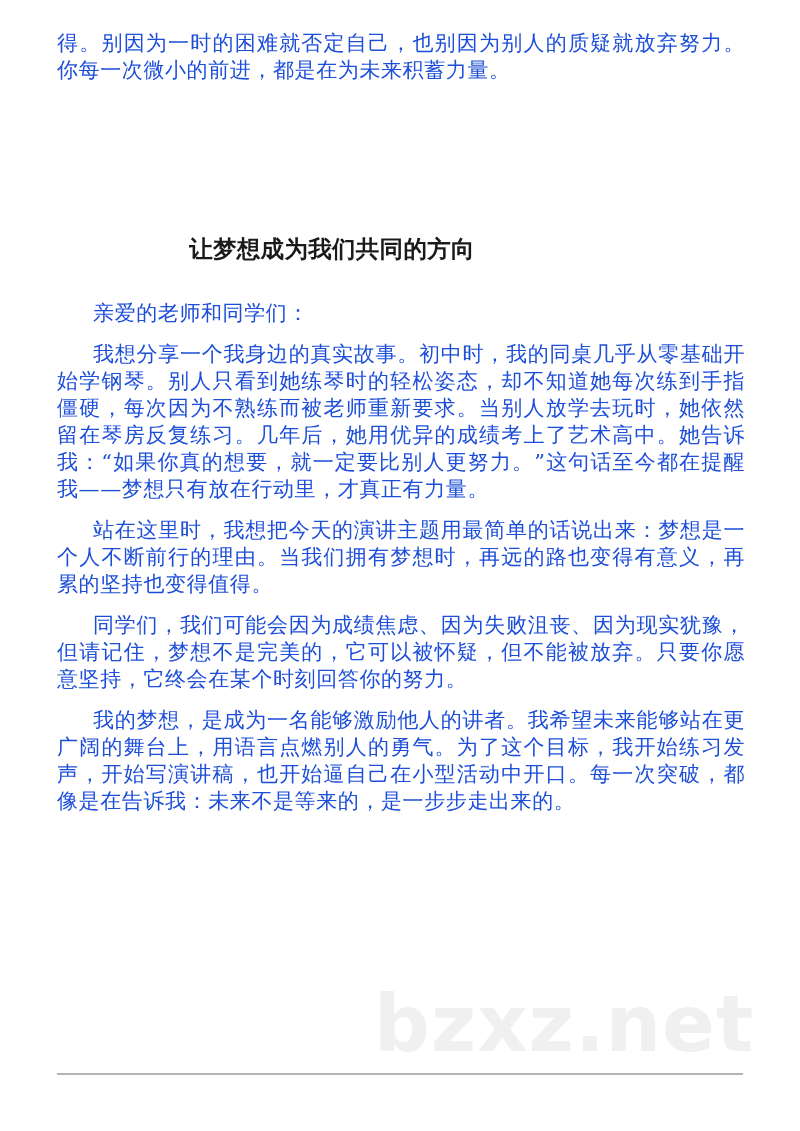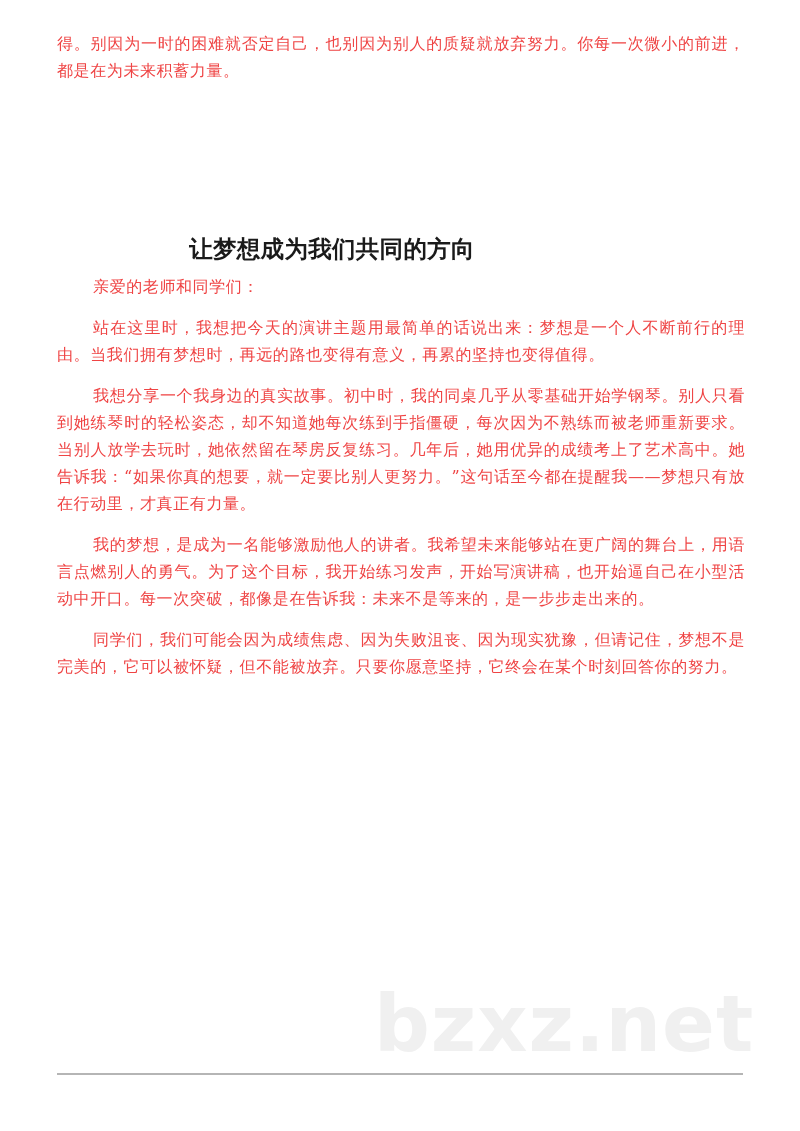--- a/index.html
+++ b/index.html
@@ -1,21 +1,21 @@
 <!DOCTYPE html>
 <html><head>
 <meta charset="utf-8">
 <style>
   html, body { margin: 0; padding: 0; background: #ffffff; }
   body { width: 800px; height: 1131px; position: relative; overflow: hidden; }
   .page { position: absolute; left: 0; top: 0; width: 800px; height: 1131px; background: #fff; }
   .body-text {
     position: absolute; left: 57px; width: 688px;
     font-family: "DejaVu Serif", "Liberation Serif", serif;
-    font-size: 16px; line-height: 27px; color: #ef4444;
+    font-size: 21px; line-height: 27px; color: #1d4ed8;
     letter-spacing: 0.6px; text-align: justify;
   }
   .body-text p { margin: 0; }
   .indent { text-indent: 36px; }
   .title {
     position: absolute; left: 0; width: 664px; top: 233px; text-align: center;
     font-family: "DejaVu Sans", "Liberation Sans", sans-serif;
     font-size: 23.5px; font-weight: bold; color: #1a1a1a; letter-spacing: 0.3px;
     line-height: 32px;
   }
@@ -36,26 +36,26 @@
 <body>
 
 <div class="page">
 
   <div class="body-text" style="top:30px;">
     <p>得。别因为一时的困难就否定自己，也别因为别人的质疑就放弃努力。你每一次微小的前进，都是在为未来积蓄力量。</p>
   </div>
 
   <div class="title">让梦想成为我们共同的方向</div>
 
-  <div class="body-text" style="top:273px;">
+  <div class="body-text" style="top:300px;">
     <p class="indent">亲爱的老师和同学们：</p>
+    <p class="indent" style="margin-top:14px;">我想分享一个我身边的真实故事。初中时，我的同桌几乎从零基础开始学钢琴。别人只看到她练琴时的轻松姿态，却不知道她每次练到手指僵硬，每次因为不熟练而被老师重新要求。当别人放学去玩时，她依然留在琴房反复练习。几年后，她用优异的成绩考上了艺术高中。她告诉我：“如果你真的想要，就一定要比别人更努力。”这句话至今都在提醒我——梦想只有放在行动里，才真正有力量。</p>
     <p class="indent" style="margin-top:14px;">站在这里时，我想把今天的演讲主题用最简单的话说出来：梦想是一个人不断前行的理由。当我们拥有梦想时，再远的路也变得有意义，再累的坚持也变得值得。</p>
-    <p class="indent" style="margin-top:14px;">我想分享一个我身边的真实故事。初中时，我的同桌几乎从零基础开始学钢琴。别人只看到她练琴时的轻松姿态，却不知道她每次练到手指僵硬，每次因为不熟练而被老师重新要求。当别人放学去玩时，她依然留在琴房反复练习。几年后，她用优异的成绩考上了艺术高中。她告诉我：“如果你真的想要，就一定要比别人更努力。”这句话至今都在提醒我——梦想只有放在行动里，才真正有力量。</p>
+    <p class="indent" style="margin-top:14px;">同学们，我们可能会因为成绩焦虑、因为失败沮丧、因为现实犹豫，但请记住，梦想不是完美的，它可以被怀疑，但不能被放弃。只要你愿意坚持，它终会在某个时刻回答你的努力。</p>
     <p class="indent" style="margin-top:14px;">我的梦想，是成为一名能够激励他人的讲者。我希望未来能够站在更广阔的舞台上，用语言点燃别人的勇气。为了这个目标，我开始练习发声，开始写演讲稿，也开始逼自己在小型活动中开口。每一次突破，都像是在告诉我：未来不是等来的，是一步步走出来的。</p>
-    <p class="indent" style="margin-top:14px;">同学们，我们可能会因为成绩焦虑、因为失败沮丧、因为现实犹豫，但请记住，梦想不是完美的，它可以被怀疑，但不能被放弃。只要你愿意坚持，它终会在某个时刻回答你的努力。</p>
   </div>
 
   <div class="watermark">bzxz.net</div>
 
   <div class="footer-rule"></div>
   <div class="footer-url">www. bzxz. net</div>
 
 </div>
 
 </body></html>

